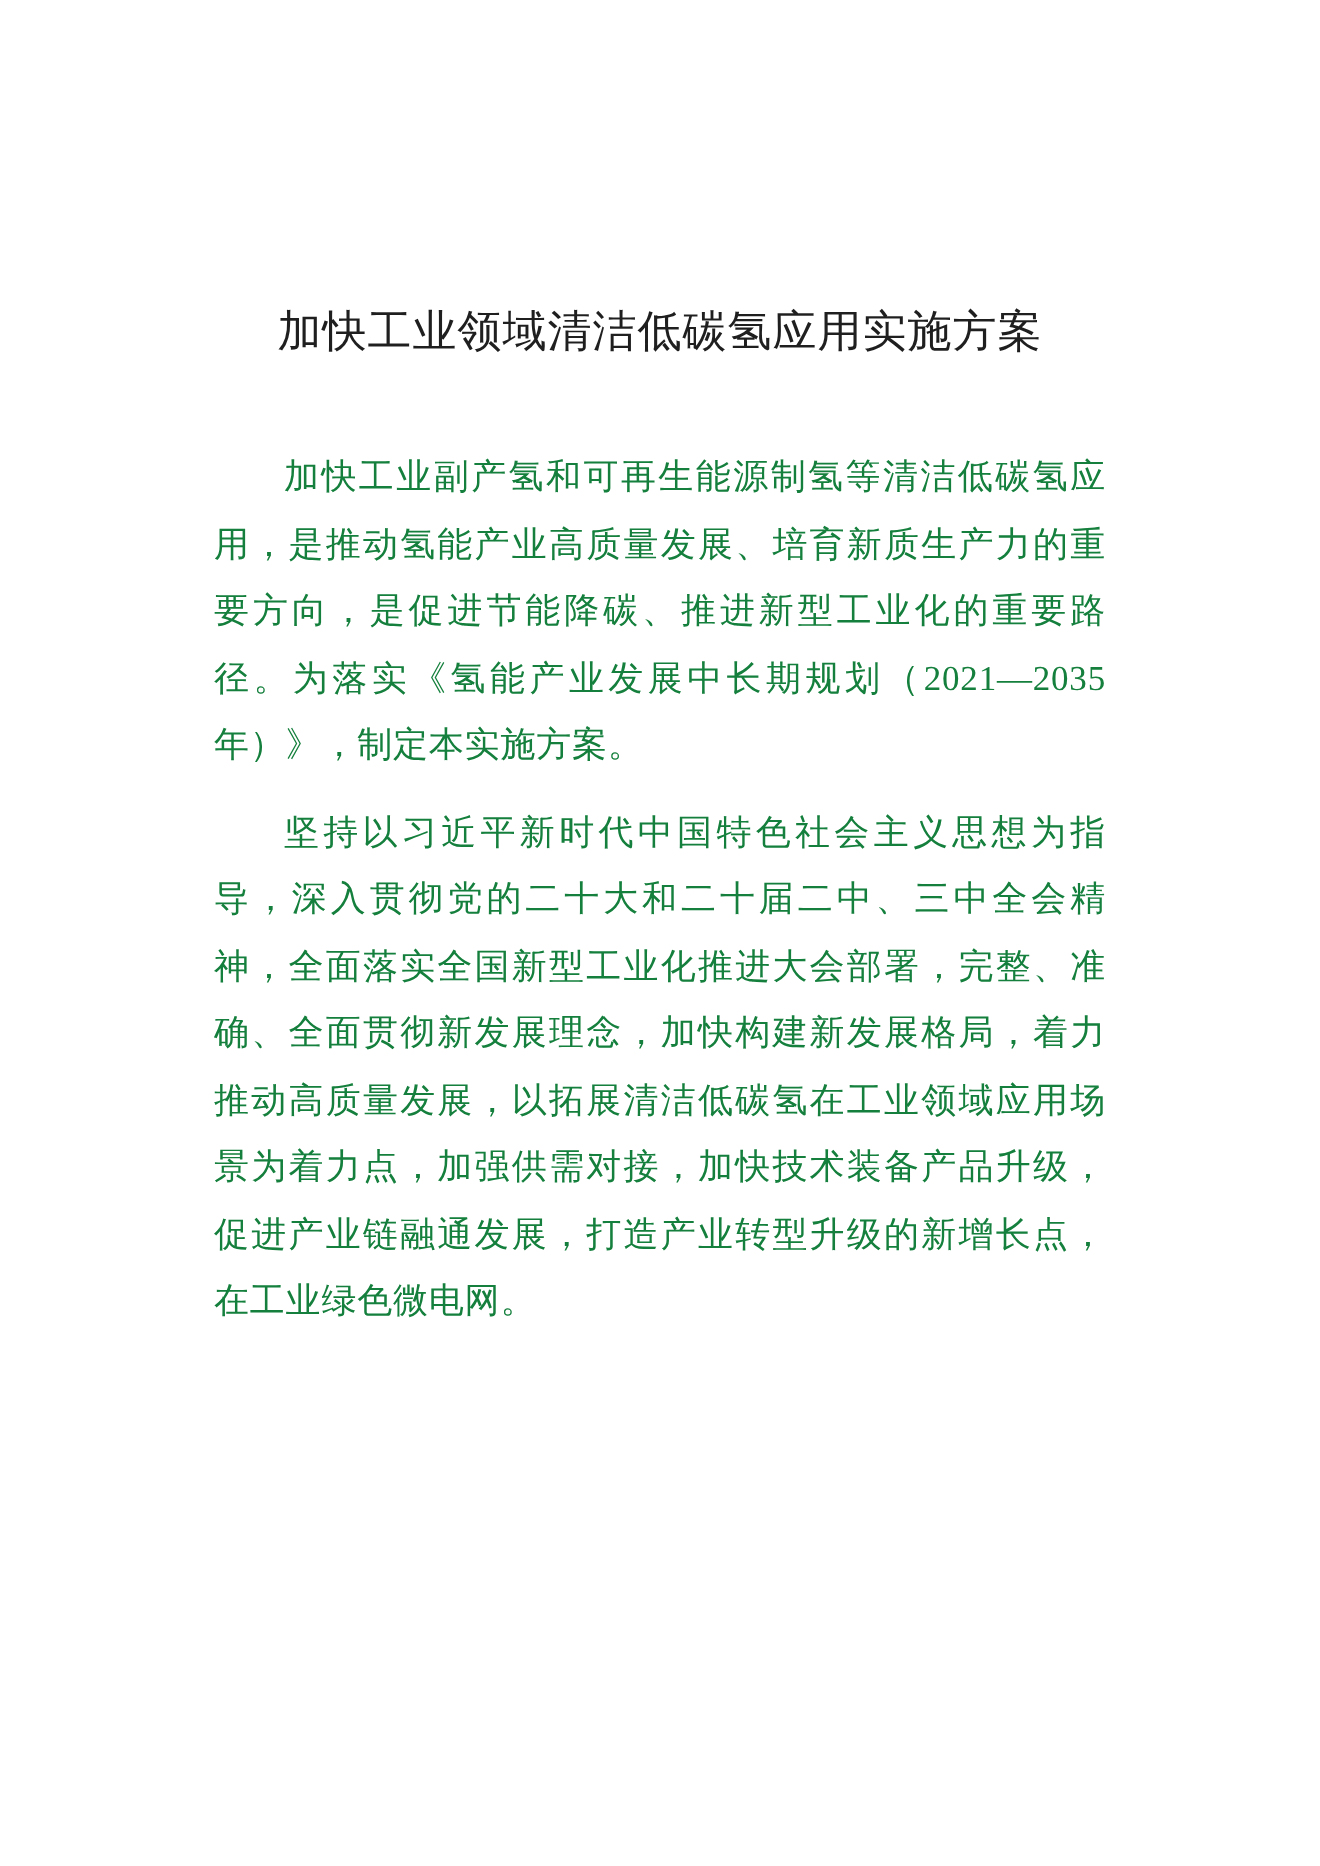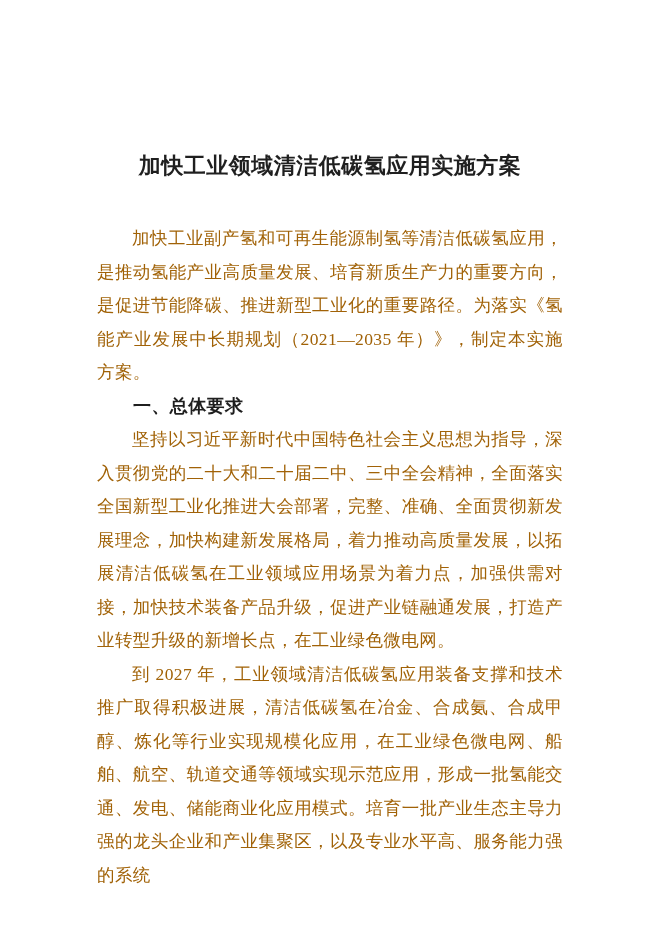--- a/index.html
+++ b/index.html
@@ -19,54 +19,52 @@
     height: 933px;
     background: #ffffff;
     box-sizing: border-box;
   }
   .doc-title {
     margin: 0;
     padding: 150px 97px 0 97px;
     text-align: center;
     font-size: 22px;
     line-height: 32px;
-    font-weight: bold;
+    font-weight: normal;
     color: #1f1f1f;
     letter-spacing: 0.5px;
     font-family: "Liberation Serif", "DejaVu Serif", serif;
   }
   .doc-body {
     margin: 40px 97px 0 97px;
     color: #262626;
   }
   .para {
-    margin: 0;
+    margin: 10px;
     font-size: 17.5px;
     line-height: 33.5px;
     letter-spacing: 0.4px;
     text-align: justify;
     text-indent: 2em;
-    color: #a16207;
+    color: #15803d;
     font-family: "Liberation Serif", "DejaVu Serif", serif;
   }
   .section-heading {
     margin: 0;
     font-size: 18px;
     line-height: 33.5px;
     letter-spacing: 0.4px;
     font-weight: bold;
     text-indent: 2em;
     color: #1f1f1f;
     font-family: "Liberation Sans", "DejaVu Sans", sans-serif;
   }
 </style>
 </head>
 <body>
 
 <div class="page">
   <h1 class="doc-title">加快工业领域清洁低碳氢应用实施方案</h1>
   <div class="doc-body">
     <p class="para">加快工业副产氢和可再生能源制氢等清洁低碳氢应用，是推动氢能产业高质量发展、培育新质生产力的重要方向，是促进节能降碳、推进新型工业化的重要路径。为落实《氢能产业发展中长期规划（2021—2035 年）》，制定本实施方案。</p>
-    <h2 class="section-heading">一、总体要求</h2>
     <p class="para">坚持以习近平新时代中国特色社会主义思想为指导，深入贯彻党的二十大和二十届二中、三中全会精神，全面落实全国新型工业化推进大会部署，完整、准确、全面贯彻新发展理念，加快构建新发展格局，着力推动高质量发展，以拓展清洁低碳氢在工业领域应用场景为着力点，加强供需对接，加快技术装备产品升级，促进产业链融通发展，打造产业转型升级的新增长点，在工业绿色微电网。</p>
-    <p class="para">到 2027 年，工业领域清洁低碳氢应用装备支撑和技术推广取得积极进展，清洁低碳氢在冶金、合成氨、合成甲醇、炼化等行业实现规模化应用，在工业绿色微电网、船舶、航空、轨道交通等领域实现示范应用，形成一批氢能交通、发电、储能商业化应用模式。培育一批产业生态主导力强的龙头企业和产业集聚区，以及专业水平高、服务能力强的系统</p>
   </div>
 </div>
 
 </body></html>

